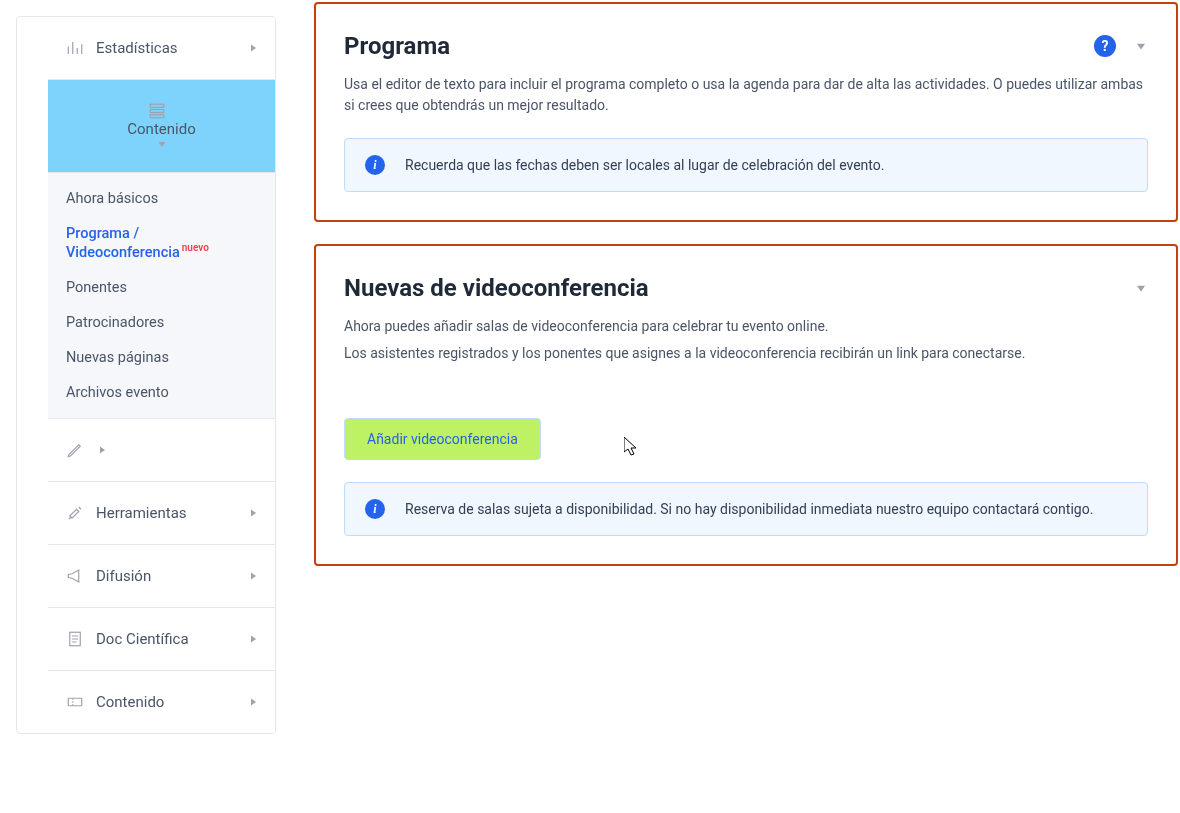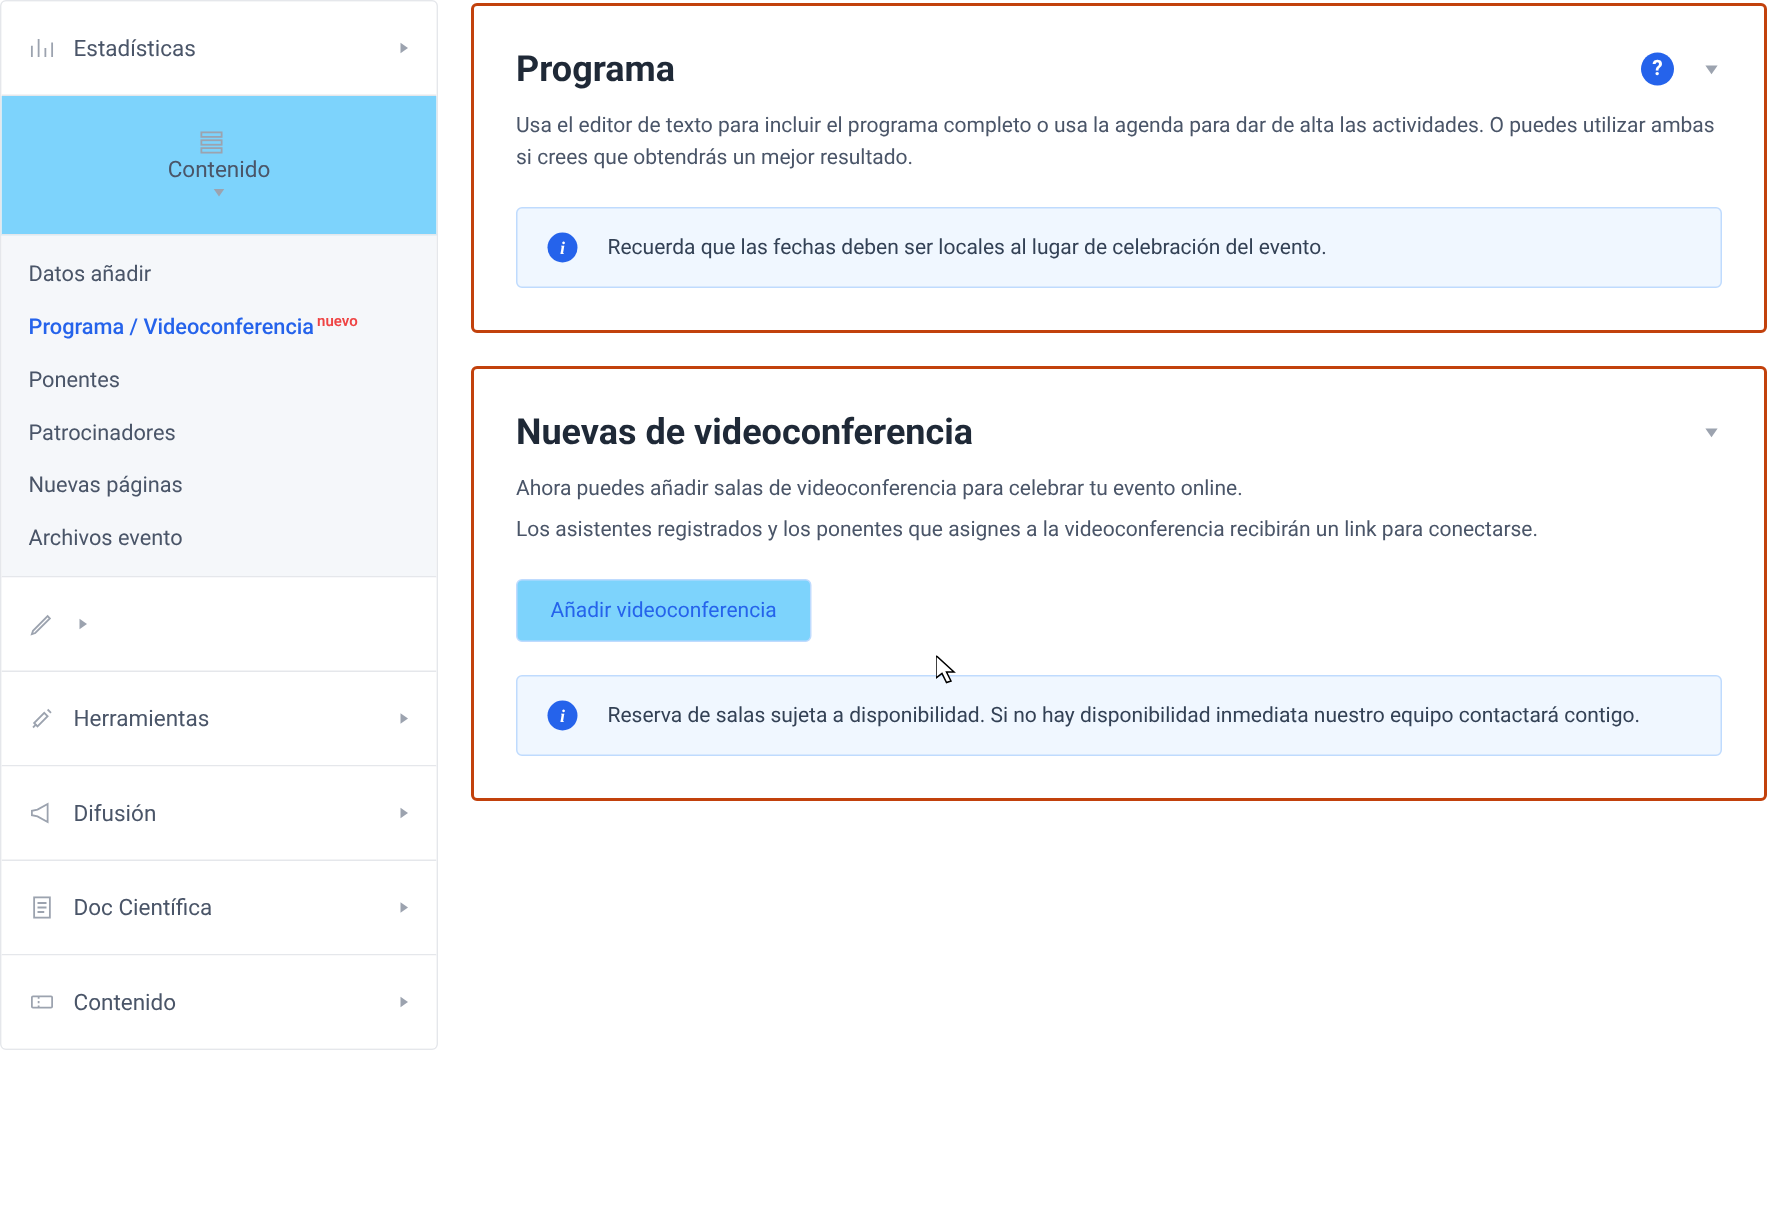--- a/index.html
+++ b/index.html
@@ -8,27 +8,28 @@
       box-sizing: border-box;
       font-family: -apple-system, BlinkMacSystemFont, 'Segoe UI', Roboto, Arial, sans-serif;
     }
     body {
       background: #ffffff;
       display: flex;
       width: 1180px;
       height: 813px;
     }
     .sidebar {
-      width: 292px;
+      width: 260px;
       flex-shrink: 0;
       border: 1px solid #e5e7eb;
       border-radius: 4px;
       overflow: hidden;
       height: fit-content;
-      margin: 0;
+      margin: 16px;
+      padding-left: 31px;
     }
     .sidebar-header-item {
       display: flex;
       align-items: center;
       padding: 22px 16px;
       border-bottom: 1px solid #e5e7eb;
       cursor: pointer;
       color: #4a5568;
       font-size: 15px;
       background: #fff;
@@ -154,26 +155,27 @@
       align-items: center;
       justify-content: center;
       font-size: 12px;
       font-style: italic;
       font-family: Georgia, serif;
       font-weight: 700;
     }
     .btn-outline {
       border: 1px solid #bfdbfe;
       color: #2563eb;
-      background: #7dd3fc;
+      background: #bef264;
       padding: 12px 22px;
       border-radius: 4px;
       font-size: 14px;
       cursor: pointer;
       margin-bottom: 22px;
+      margin-top: 32px;
     }
     .cursor {
       position: absolute;
       left: 624px;
       top: 437px;
       pointer-events: none;
     }
     svg { display: block; }
   </style>
 </head>
@@ -208,21 +210,21 @@
     </span>
     <span class="label">Contenido</span>
     <span class="chevron">
       <svg width="12" height="12" viewBox="0 0 24 24" fill="currentColor">
           <path d="M5 8l7 10 7-10z"></path>
         </svg>
     </span>
   </div>
 
   <div class="subnav" style="padding-top:8px;padding-bottom:8px;">
-    <div class="subnav-item">Datos añadir</div>
+    <div class="subnav-item">Ahora básicos</div>
     <div class="subnav-item active">
       <span>Programa / Videoconferencia</span><span class="badge">nuevo</span>
     </div>
     <div class="subnav-item">Ponentes</div>
     <div class="subnav-item">Patrocinadores</div>
     <div class="subnav-item">Nuevas páginas</div>
     <div class="subnav-item">Archivos evento</div>
   </div>
 
   <div class="sidebar-header-item">

